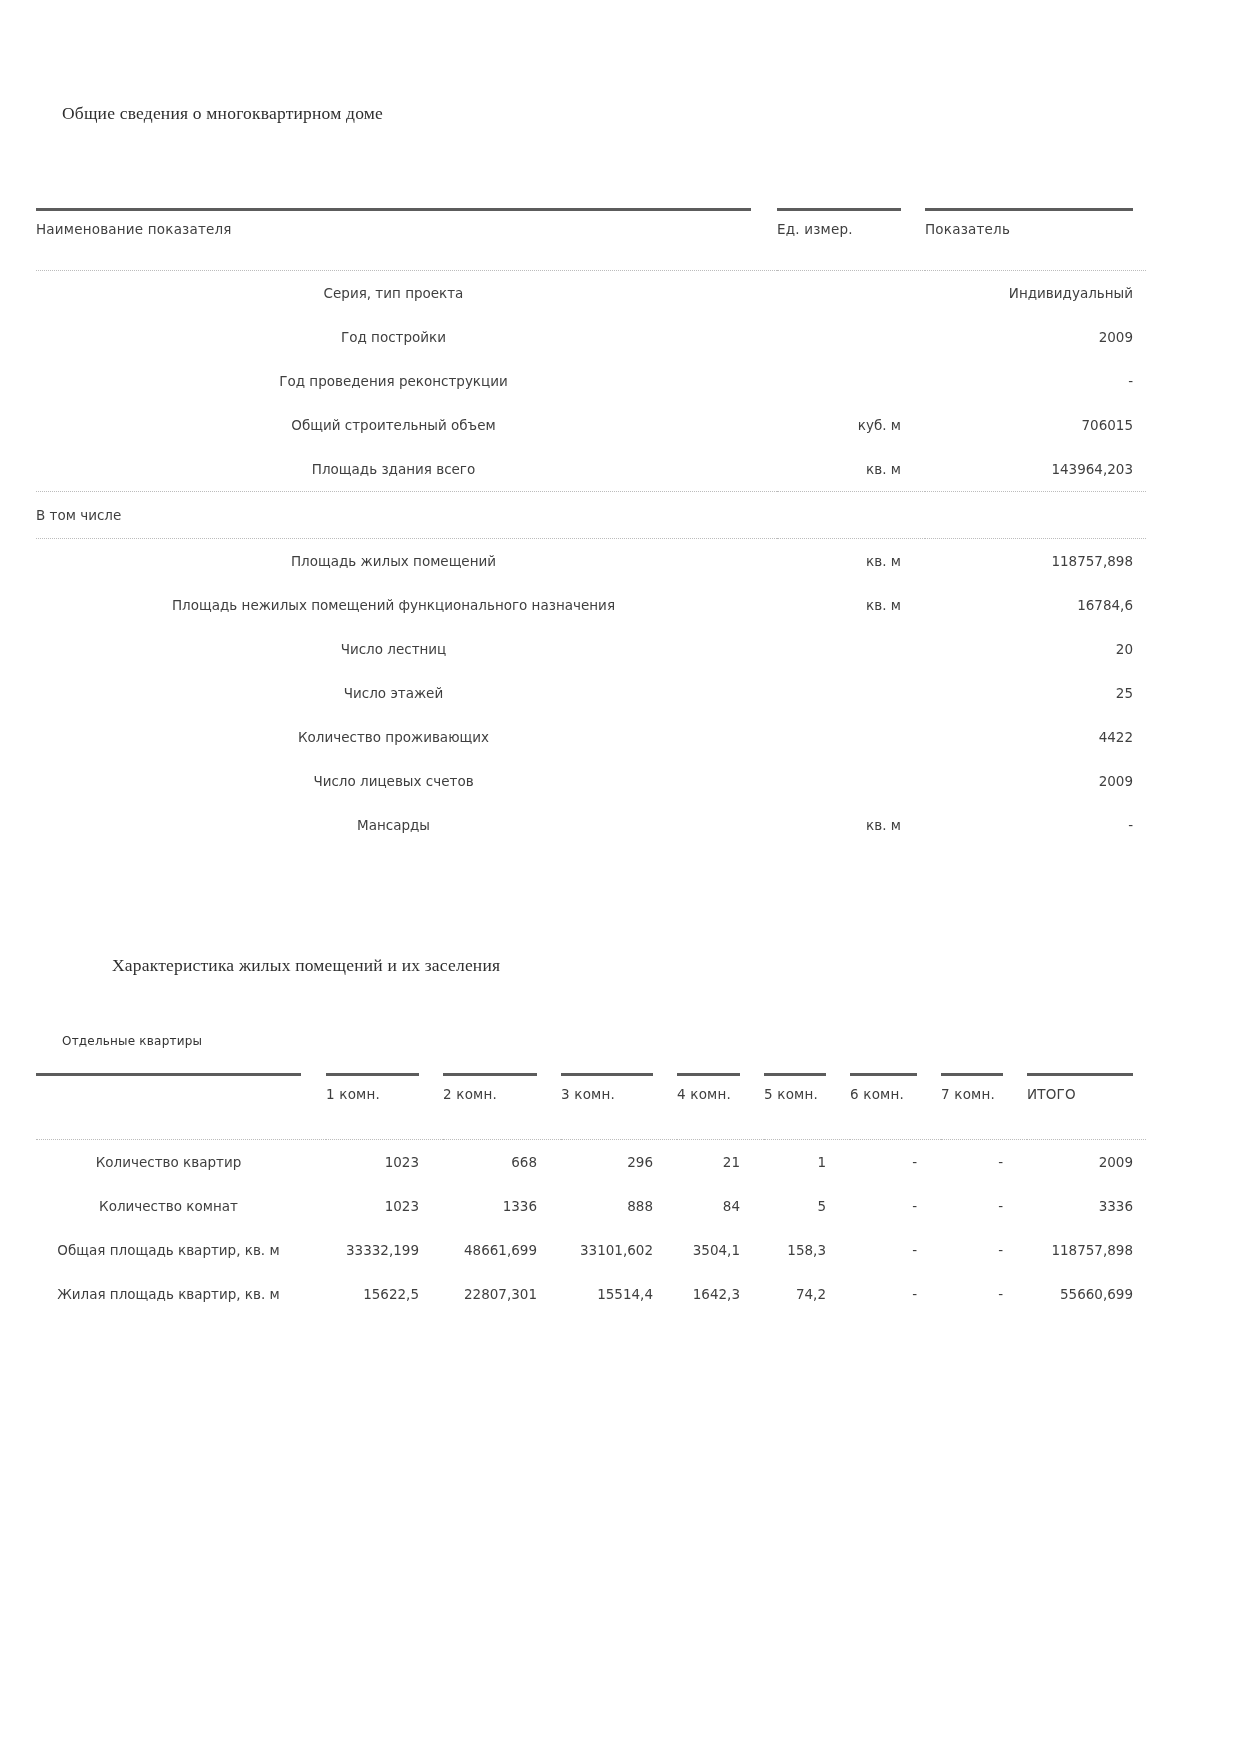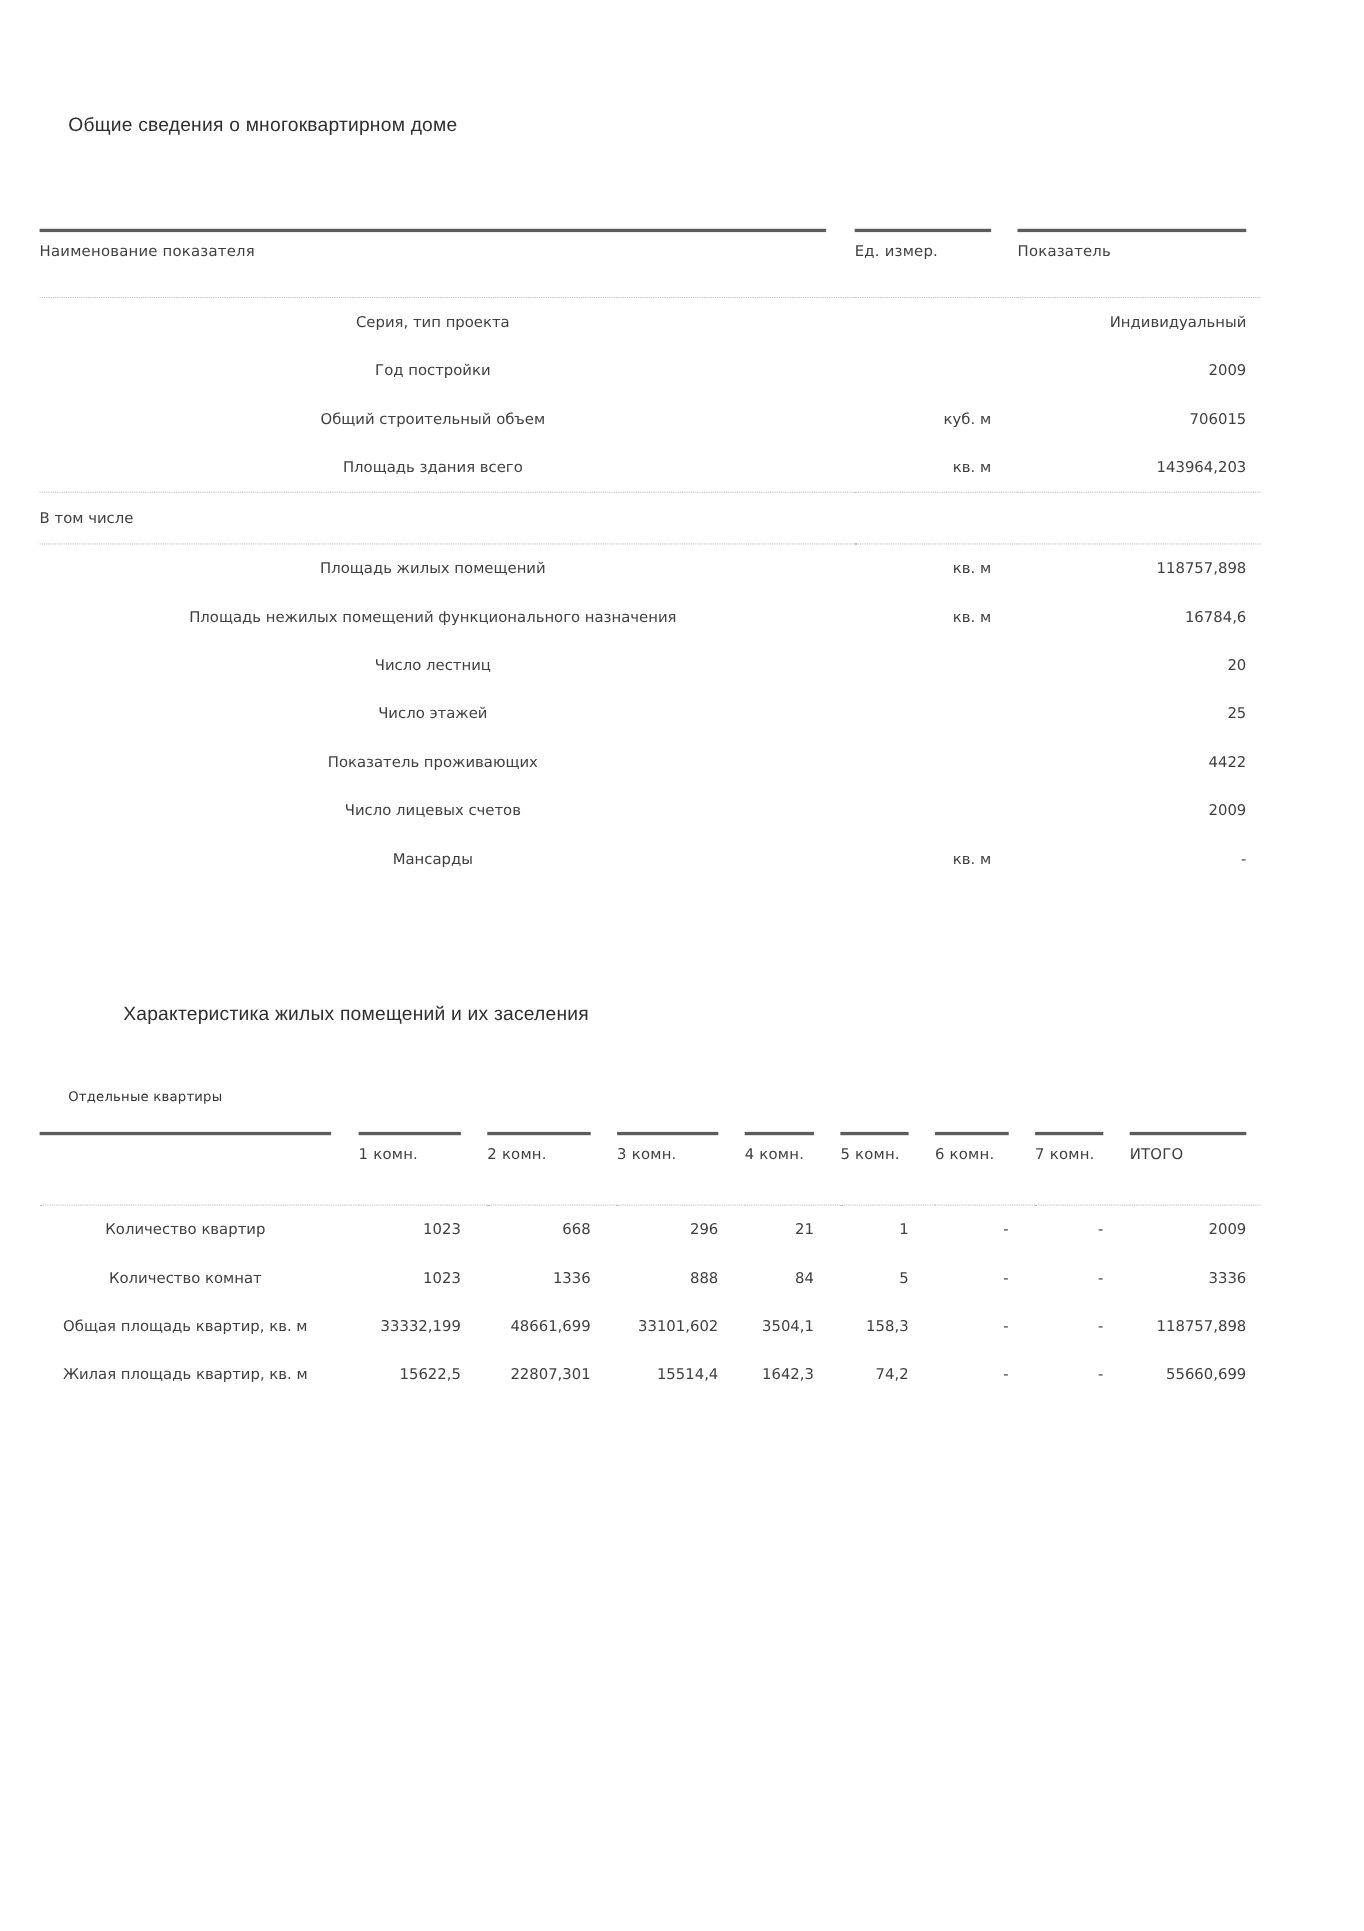--- a/index.html
+++ b/index.html
@@ -3,21 +3,21 @@
 <meta charset="utf-8">
 <style>
   html,body { margin:0; padding:0; background:#ffffff; }
   body {
     width:1240px; height:1755px; overflow:hidden;
     font-family:"DejaVu Sans","Liberation Sans",sans-serif;
     color:#3f3f3f;
     -webkit-font-smoothing:antialiased;
   }
   .serif-title {
-    font-family:Liberation Sans, sans-serif;
+    font-family:Liberation Serif, serif;
     font-weight:400;
     font-size:17.5px;
     color:#2e2e2e;
     letter-spacing:0.2px;
   }
   h1.serif-title { margin:0; padding:103px 0 0 62px; }
   h2.serif-title { margin:108px 0 0 112px; }
   .subtitle {
     margin:58px 0 0 62px;
     font-size:12px;
@@ -93,20 +93,25 @@
         <td class="p26 nowrap">Серия, тип проекта</td>
         <td class="p24 num"></td>
         <td class="p13 num">Индивидуальный</td>
       </tr>
       <tr>
         <td class="p26 nowrap">Год постройки</td>
         <td class="p24 num"></td>
         <td class="p13 num">2009</td>
       </tr>
       <tr>
+        <td class="p26 nowrap">Год проведения реконструкции</td>
+        <td class="p24 num"></td>
+        <td class="p13 num">-</td>
+      </tr>
+      <tr>
         <td class="p26 nowrap">Общий строительный объем</td>
         <td class="p24 num">куб. м</td>
         <td class="p13 num">706015</td>
       </tr>
       <tr>
         <td class="p26 nowrap">Площадь здания всего</td>
         <td class="p24 num">кв. м</td>
         <td class="p13 num">143964,203</td>
       </tr>
       <tr class="srow">
@@ -126,21 +131,21 @@
         <td class="p26 nowrap">Число лестниц</td>
         <td class="p24 num"></td>
         <td class="p13 num">20</td>
       </tr>
       <tr>
         <td class="p26 nowrap">Число этажей</td>
         <td class="p24 num"></td>
         <td class="p13 num">25</td>
       </tr>
       <tr>
-        <td class="p26 nowrap">Показатель проживающих</td>
+        <td class="p26 nowrap">Количество проживающих</td>
         <td class="p24 num"></td>
         <td class="p13 num">4422</td>
       </tr>
       <tr>
         <td class="p26 nowrap">Число лицевых счетов</td>
         <td class="p24 num"></td>
         <td class="p13 num">2009</td>
       </tr>
       <tr>
         <td class="p26 nowrap">Мансарды</td>

